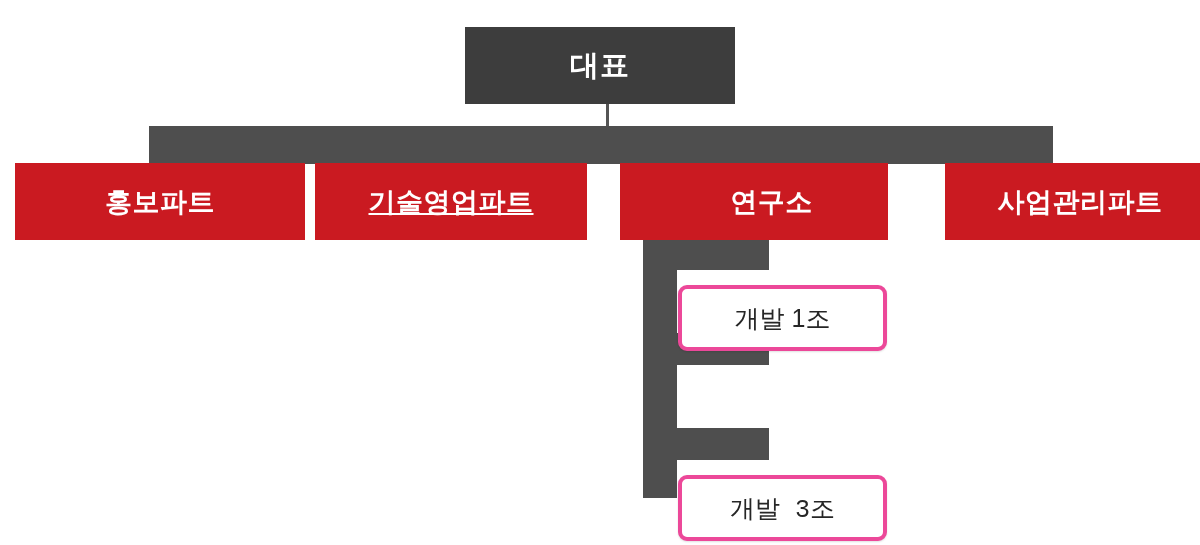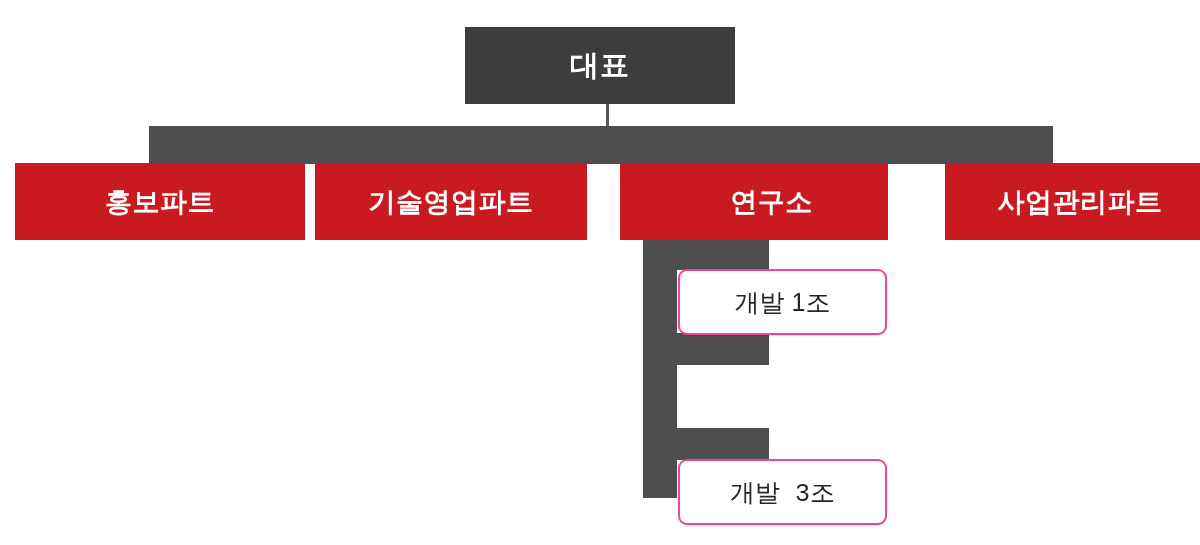--- a/index.html
+++ b/index.html
@@ -79,35 +79,36 @@
   .node-dept {
     top: 163px;
     height: 77px;
     background: #ca1a21;
     color: #ffffff;
     font-size: 27px;
     font-weight: bold;
     letter-spacing: 0.5px;
   }
   .dept-0 { left: 15px;  width: 290px; }
-  .dept-1 { left: 315px; width: 272px; }
+  .dept-1 { left: 315px; width: 272px; text-decoration: underline; }
   .dept-2 { left: 620px; width: 268px; padding-left: 35px; }
   .dept-3 { left: 945px; width: 270px; }
 
   .node-team {
     left: 678px;
     width: 209px;
     height: 66px;
     background: #ffffff;
-    border: 2px solid #ec4899;
+    border: 4px solid #ec4899;
     border-radius: 9px;
     color: #262626;
     font-size: 25px;
     font-weight: normal;
     box-shadow: 0 1px 2px rgba(0,0,0,0.12);
+    margin-top: 16px;
   }
   .team-0 { top: 269px; }
   .team-1 { top: 364px; }
   .team-2 { top: 459px; font-family: Liberation Mono, monospace; }
 </style>
 </head>
 <body>
 
 <div id="org-chart">
 

